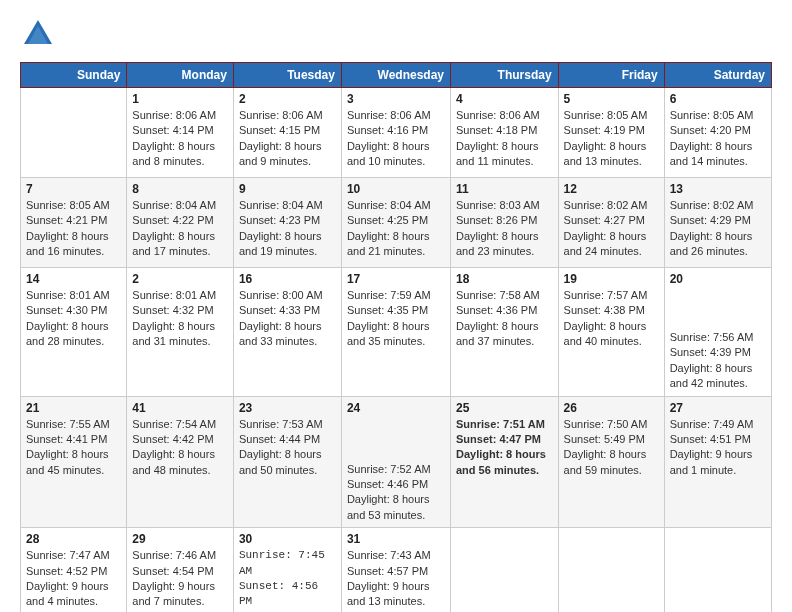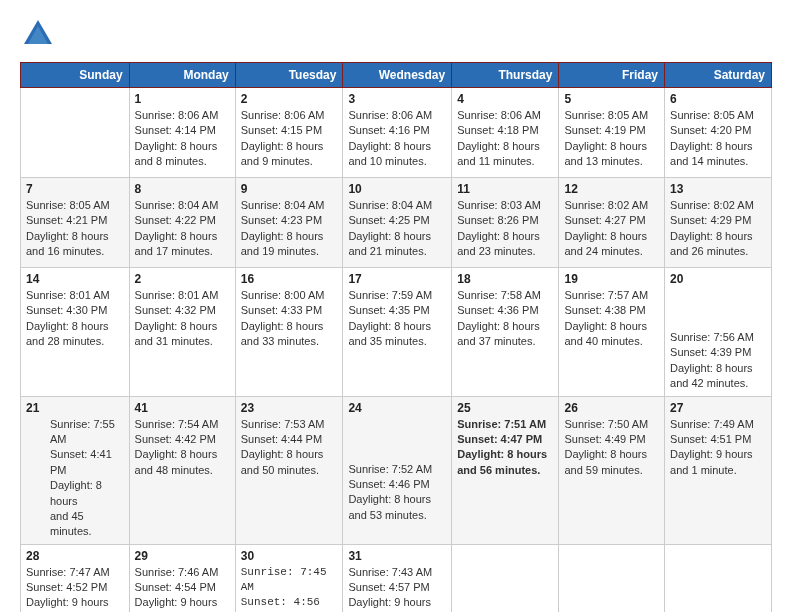--- a/index.html
+++ b/index.html
@@ -282,21 +282,21 @@
             <span class="day-num">20</span>
             <div class="day-info" style="white-space: pre-line; margin-top: 44px;">Sunrise: 7:56 AM
 Sunset: 4:39 PM
 Daylight: 8 hours
 and 42 minutes.</div>
           </td>
         </tr>
         <tr>
           <td>
             <span class="day-num">21</span>
-            <div class="day-info" style="white-space: pre-line; margin-left: 24px;">Sunrise: 7:55 AM
+            <div class="day-info" style="white-space: pre-line;">Sunrise: 7:55 AM
 Sunset: 4:41 PM
 Daylight: 8 hours
 and 45 minutes.</div>
           </td>
           <td>
             <span class="day-num">41</span>
             <div class="day-info" style="white-space: pre-line;">Sunrise: 7:54 AM
 Sunset: 4:42 PM
 Daylight: 8 hours
 and 48 minutes.</div>
@@ -318,21 +318,21 @@
           <td>
             <span class="day-num">25</span>
             <div class="day-info" style="white-space: pre-line; font-weight: bold;">Sunrise: 7:51 AM
 Sunset: 4:47 PM
 Daylight: 8 hours
 and 56 minutes.</div>
           </td>
           <td>
             <span class="day-num">26</span>
             <div class="day-info" style="white-space: pre-line;">Sunrise: 7:50 AM
-Sunset: 4:49 PM
+Sunset: 5:49 PM
 Daylight: 8 hours
 and 59 minutes.</div>
           </td>
           <td>
             <span class="day-num">27</span>
             <div class="day-info" style="white-space: pre-line;">Sunrise: 7:49 AM
 Sunset: 4:51 PM
 Daylight: 9 hours
 and 1 minute.</div>
           </td>

